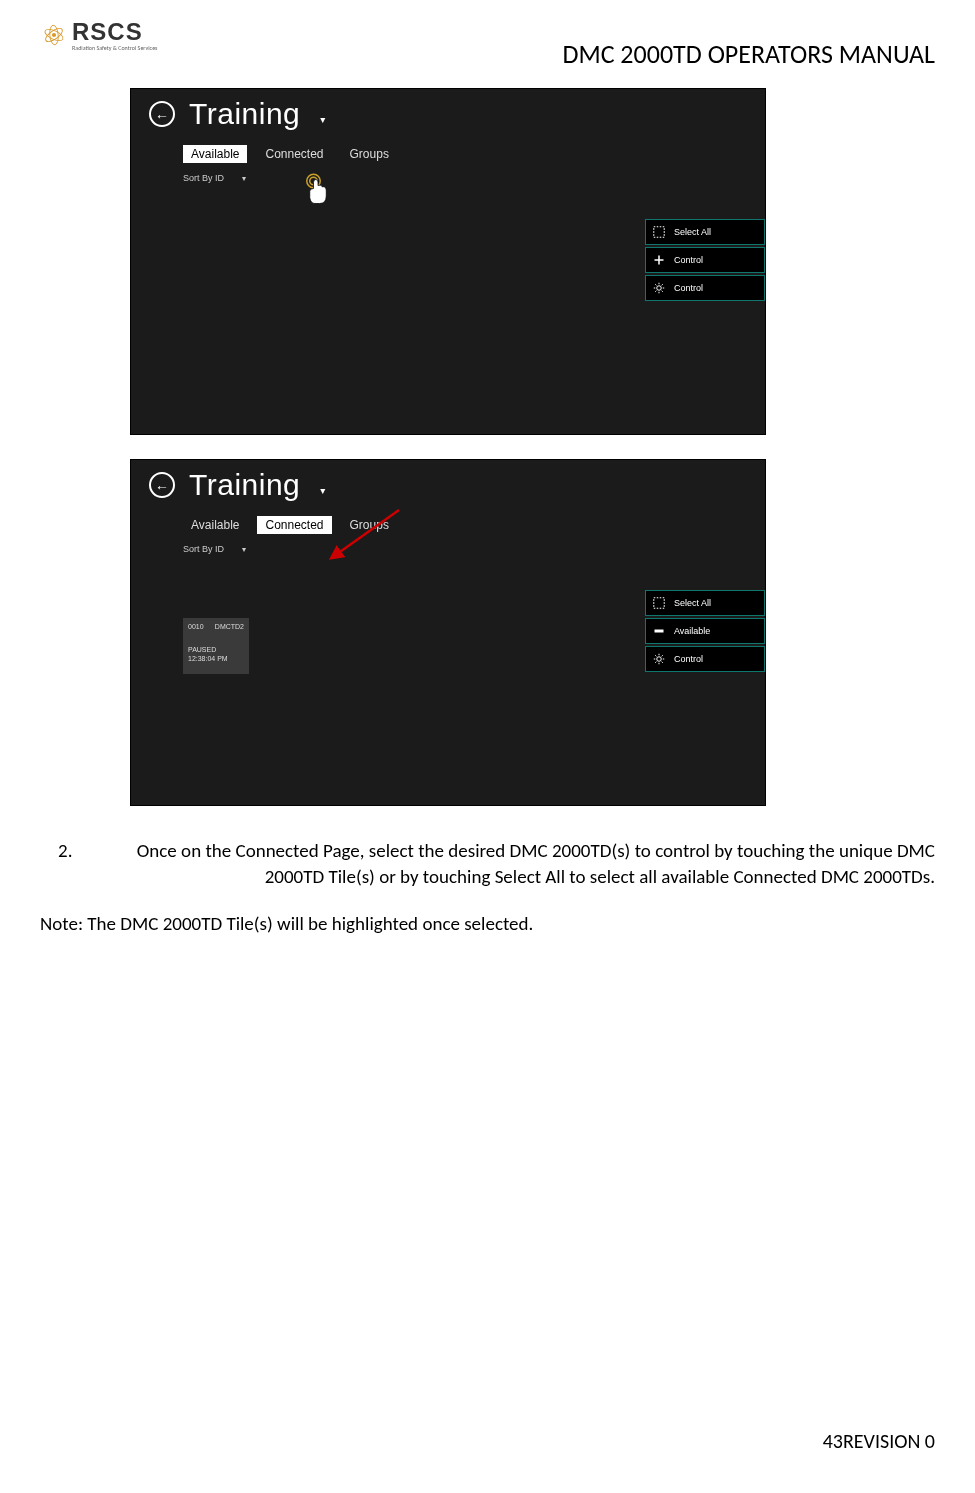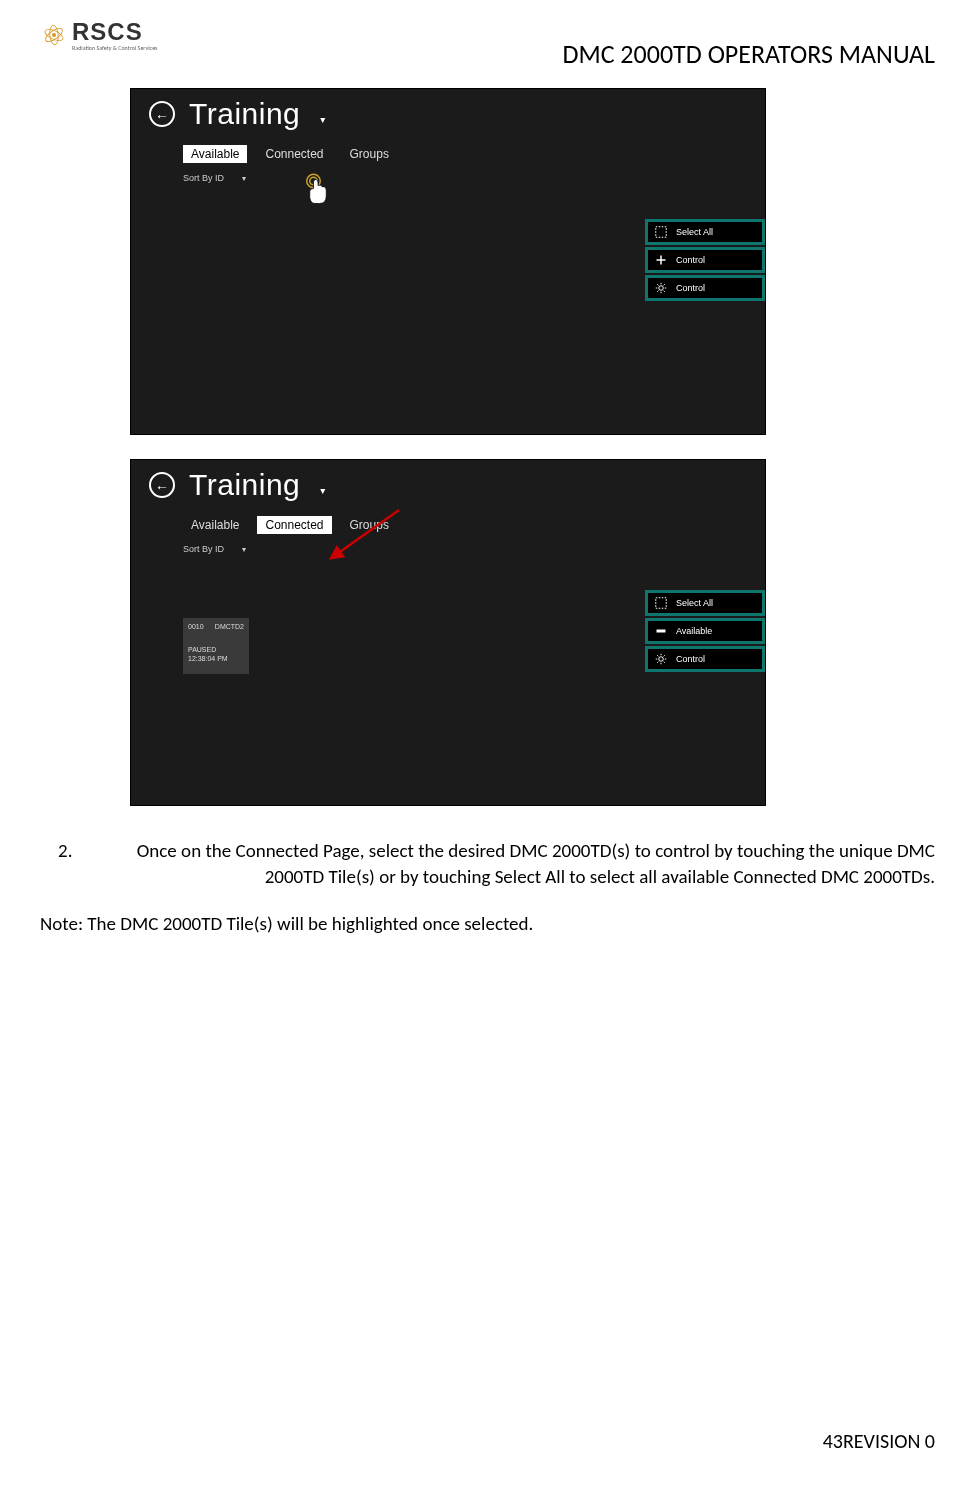--- a/index.html
+++ b/index.html
@@ -36,21 +36,21 @@
   .tab {
     font-size: 12px; padding: 2px 8px; color: #ddd; background: transparent;
   }
   .tab.sel { background: #fff; color: #000; }
   .sort { font-size: 9px; color: #ccc; padding-left: 52px; margin-top: 10px; display:flex; align-items:center; gap:18px;}
   .sort .sc { font-size:8px; }
 
   
   .panel { position: absolute; right: 0; top: 130px; width: 120px; }
   .panel-row {
-    height: 26px; background: #000; border: 3px solid #0f766e; margin-bottom: 2px;
+    height: 26px; background: #000; border: 1px solid #0f766e; margin-bottom: 2px;
     display: flex; align-items: center; gap: 8px; padding: 0 6px; font-size: 9px;
   }
   .pi { width: 14px; height: 14px; display:flex; align-items:center; justify-content:center; }
   .pi svg { width: 12px; height: 12px; }
 
   
   .cursor {
     position: absolute; left: 172px; top: 84px; width: 30px; height: 34px;
   }
 

